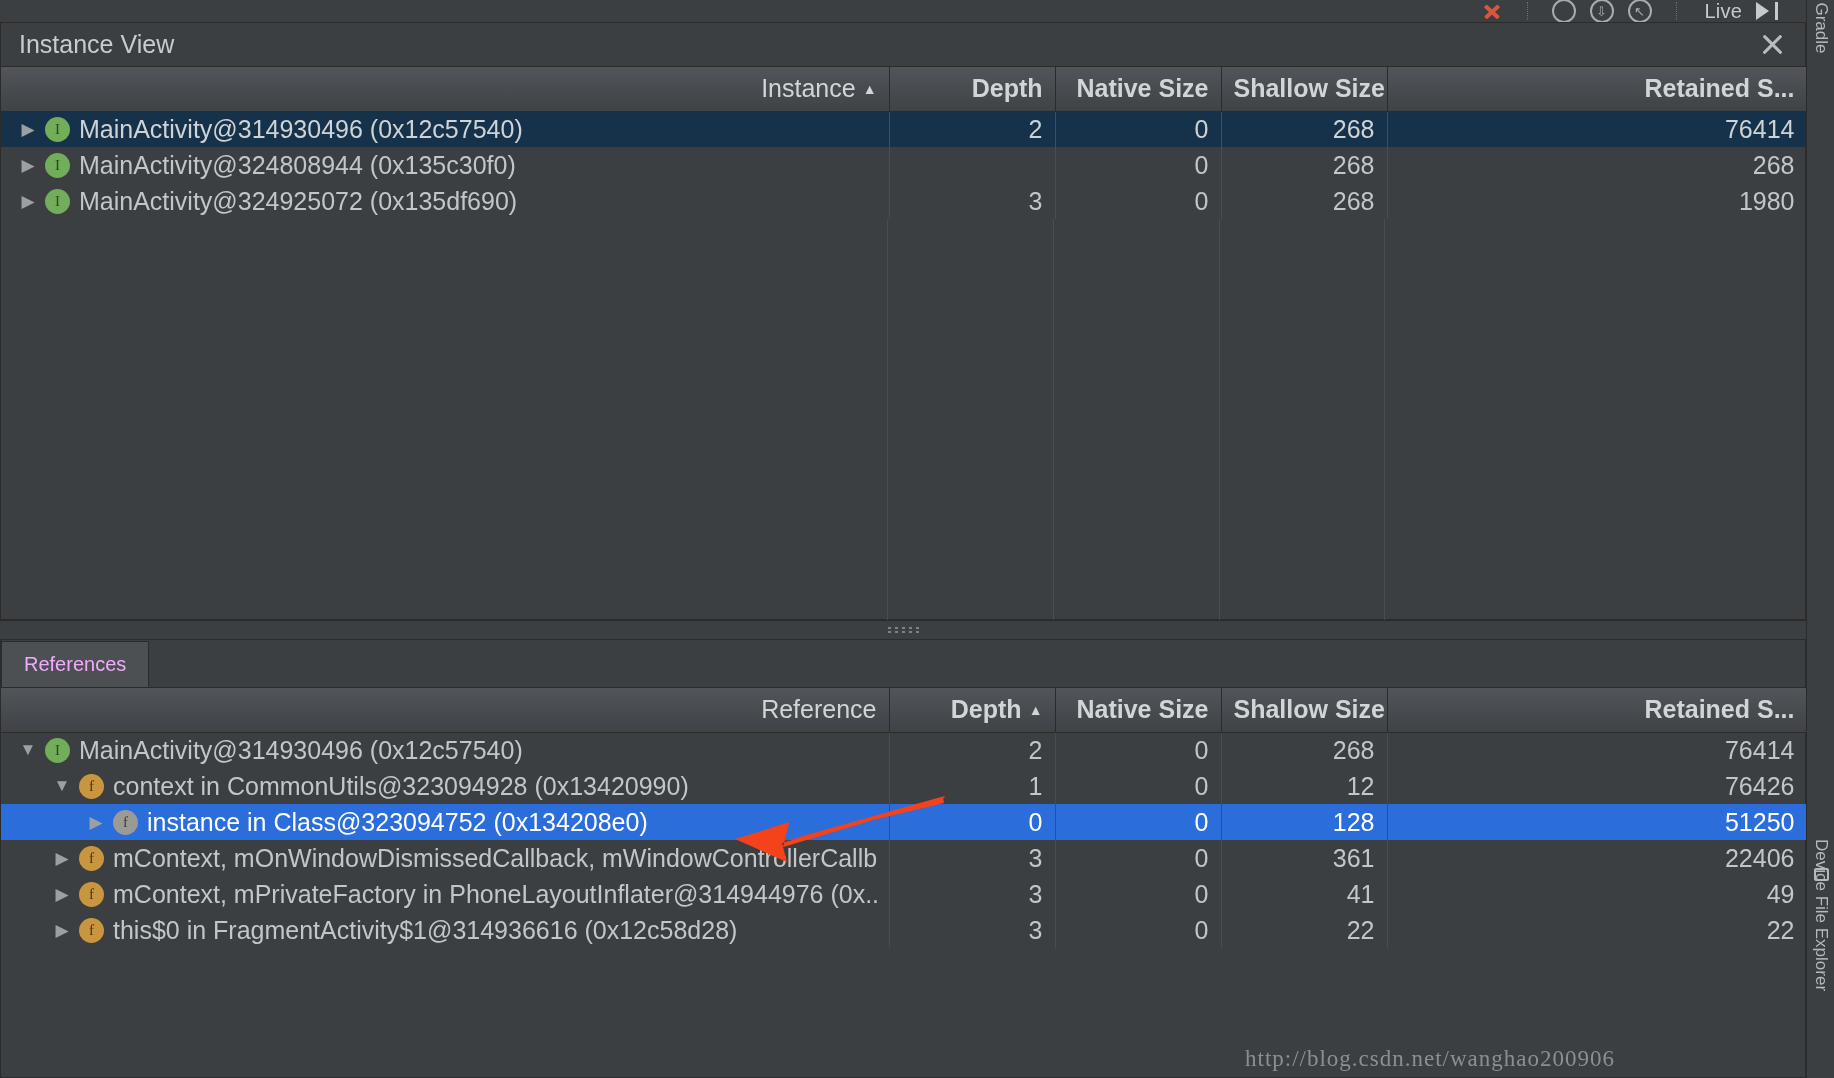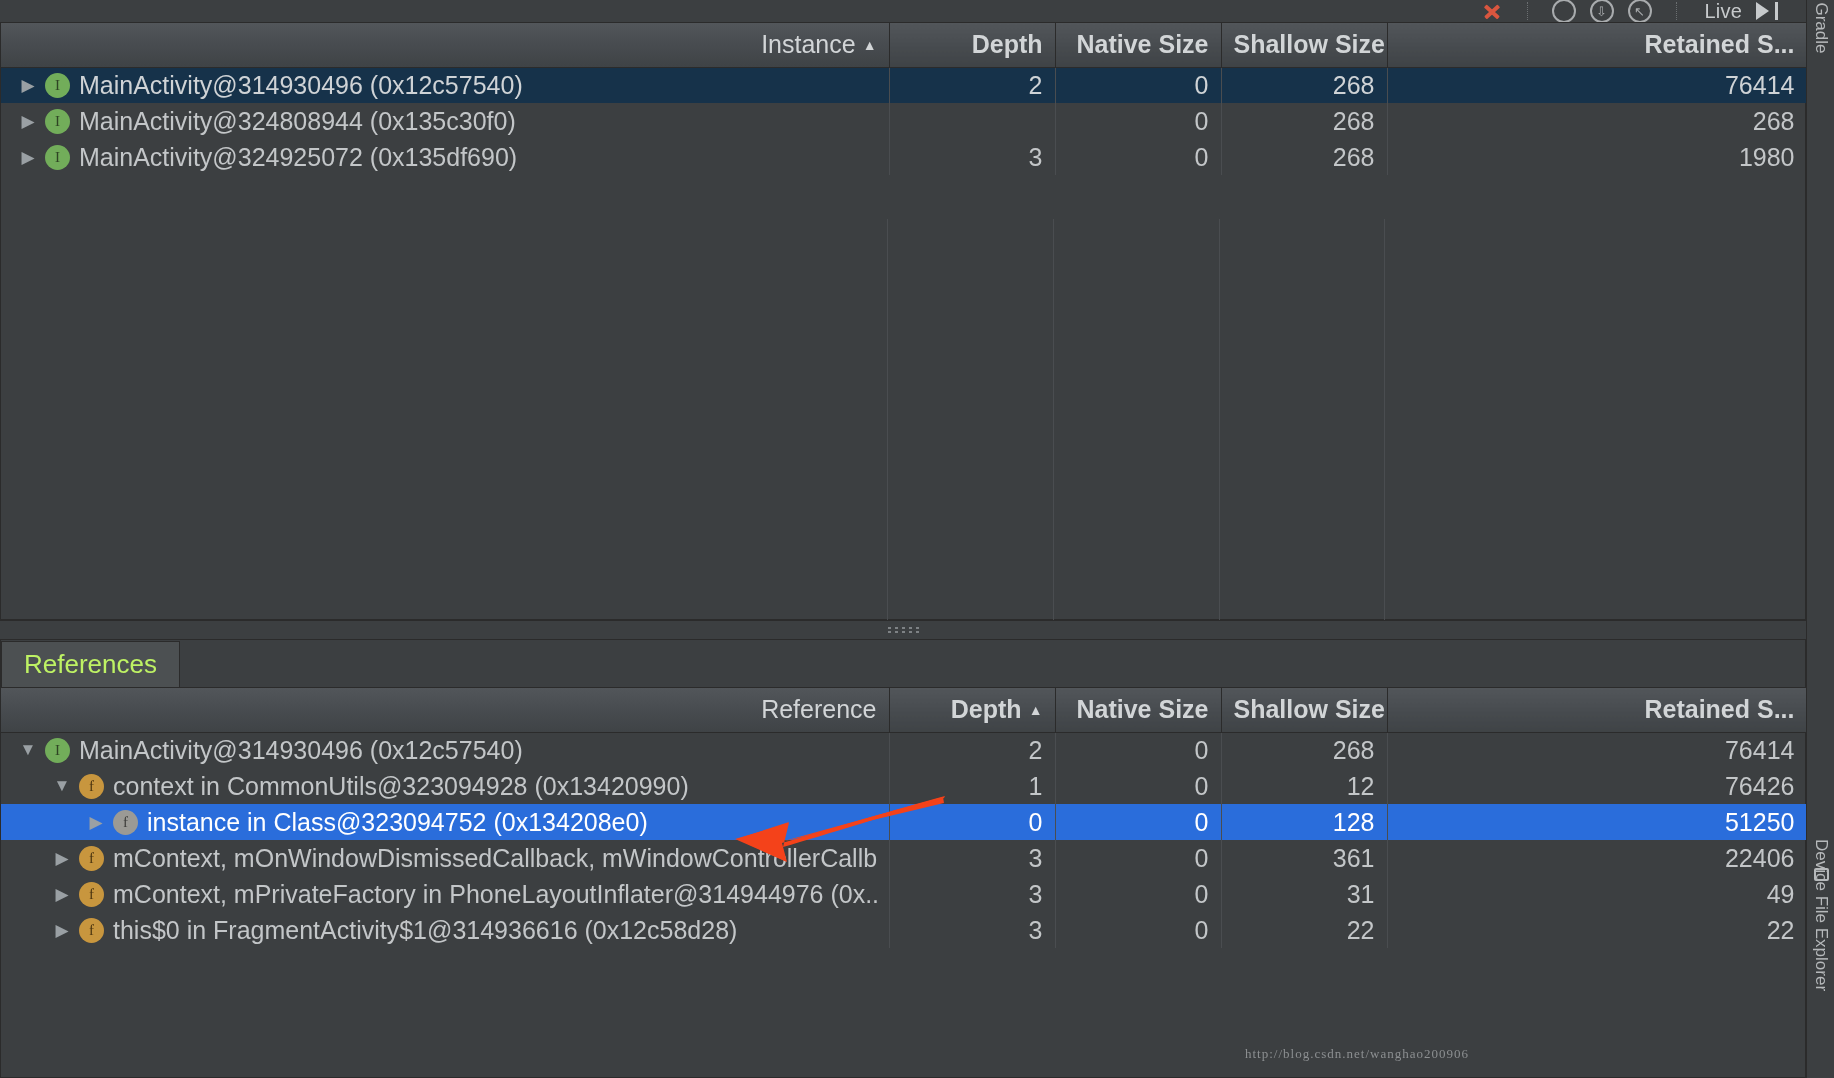--- a/index.html
+++ b/index.html
@@ -112,32 +112,32 @@
   .grip { width:34px; height:8px;
     background-image:radial-gradient(#8a8e91 40%, transparent 41%);
     background-size:7px 4px; opacity:.85; }
 
   
   .ref-panel { left:0; top:640px; width:1806px; height:438px; border-top:none; }
   .tabstrip { height:48px; background:#3c3f41; display:flex; align-items:flex-end;
      border-bottom:1px solid #2b2b2b; }
   .tab {
     height:46px; padding:0 22px; display:flex; align-items:center;
-    color:#bef264; font-size:26px; background:#4c5052;
+    color:#f0abfc; font-size:20px; background:#4c5052;
     border:1px solid #2b2b2b; border-bottom:none; cursor:pointer;text-align:right;
   }
 
   
   .arrow-anno { position:absolute; left:715px; top:795px; width:230px; height:75px;
     pointer-events:none; }
 
   
   .watermark {
     position:absolute; left:1245px; top:1046px;
-    color:#9a9d9f; font-size:13px; font-family:"Liberation Serif", serif;
+    color:#9a9d9f; font-size:23px; font-family:"Liberation Serif", serif;
     letter-spacing:1px; opacity:.85; white-space:nowrap;
   }
 
   
   .right-rail {
     position:absolute; right:0; top:0; width:28px; height:1078px;
     background:#3c3f41; border-left:1px solid #2b2b2b;
     overflow:hidden;
   }
   .rail-item {
@@ -164,20 +164,24 @@
     <div class="tt-sep"></div>
     <div class="live-label">Live</div>
     <div class="ico-playend">
       <span class="tri"></span>
         <span class="bar"></span>
     </div>
   </div>
 </div>
 
 <div class="panel instance-panel">
+  <div class="panel-title">
+    <div class="t">Instance View</div>
+    <div class="close-x"></div>
+  </div>
 
   <table class="tbl">
     <colgroup>
       <col style="width:888px">
         <col style="width:166px">
         <col style="width:166px">
       <col style="width:166px">
         <col style="width:420px">
     </colgroup>
     <thead>
@@ -329,21 +333,21 @@
         <tr>
           <td class="name">
             <div class="cellname" style="padding-left: 44px;">
               <span class="tw">▶</span>
               <span class="badge field">f</span>
               <span class="lbl">mContext, mPrivateFactory in PhoneLayoutInflater@314944976 (0x...)</span>
             </div>
           </td>
           <td class="r">3</td>
           <td class="r">0</td>
-          <td class="r">31</td>
+          <td class="r">41</td>
           <td class="r">49</td>
         </tr>
         <tr>
           <td class="name">
             <div class="cellname" style="padding-left: 44px;">
               <span class="tw">▶</span>
               <span class="badge field">f</span>
               <span class="lbl">this$0 in FragmentActivity$1@314936616 (0x12c58d28)</span>
             </div>
           </td>

